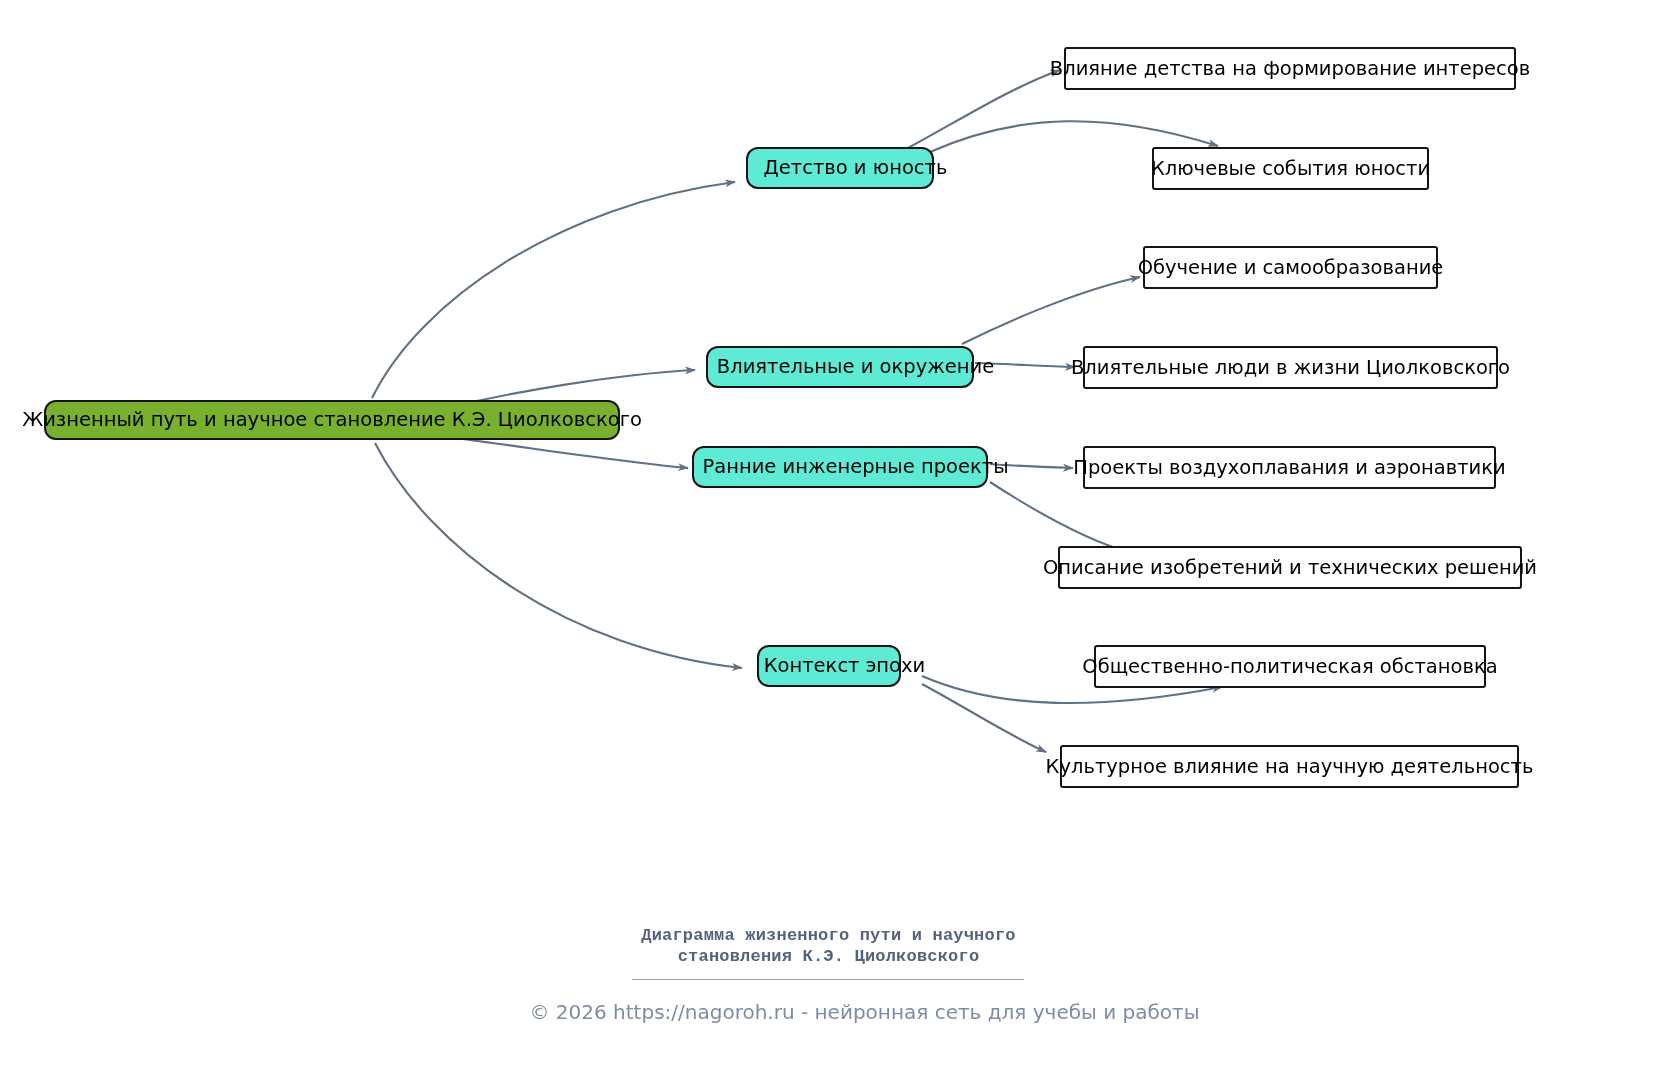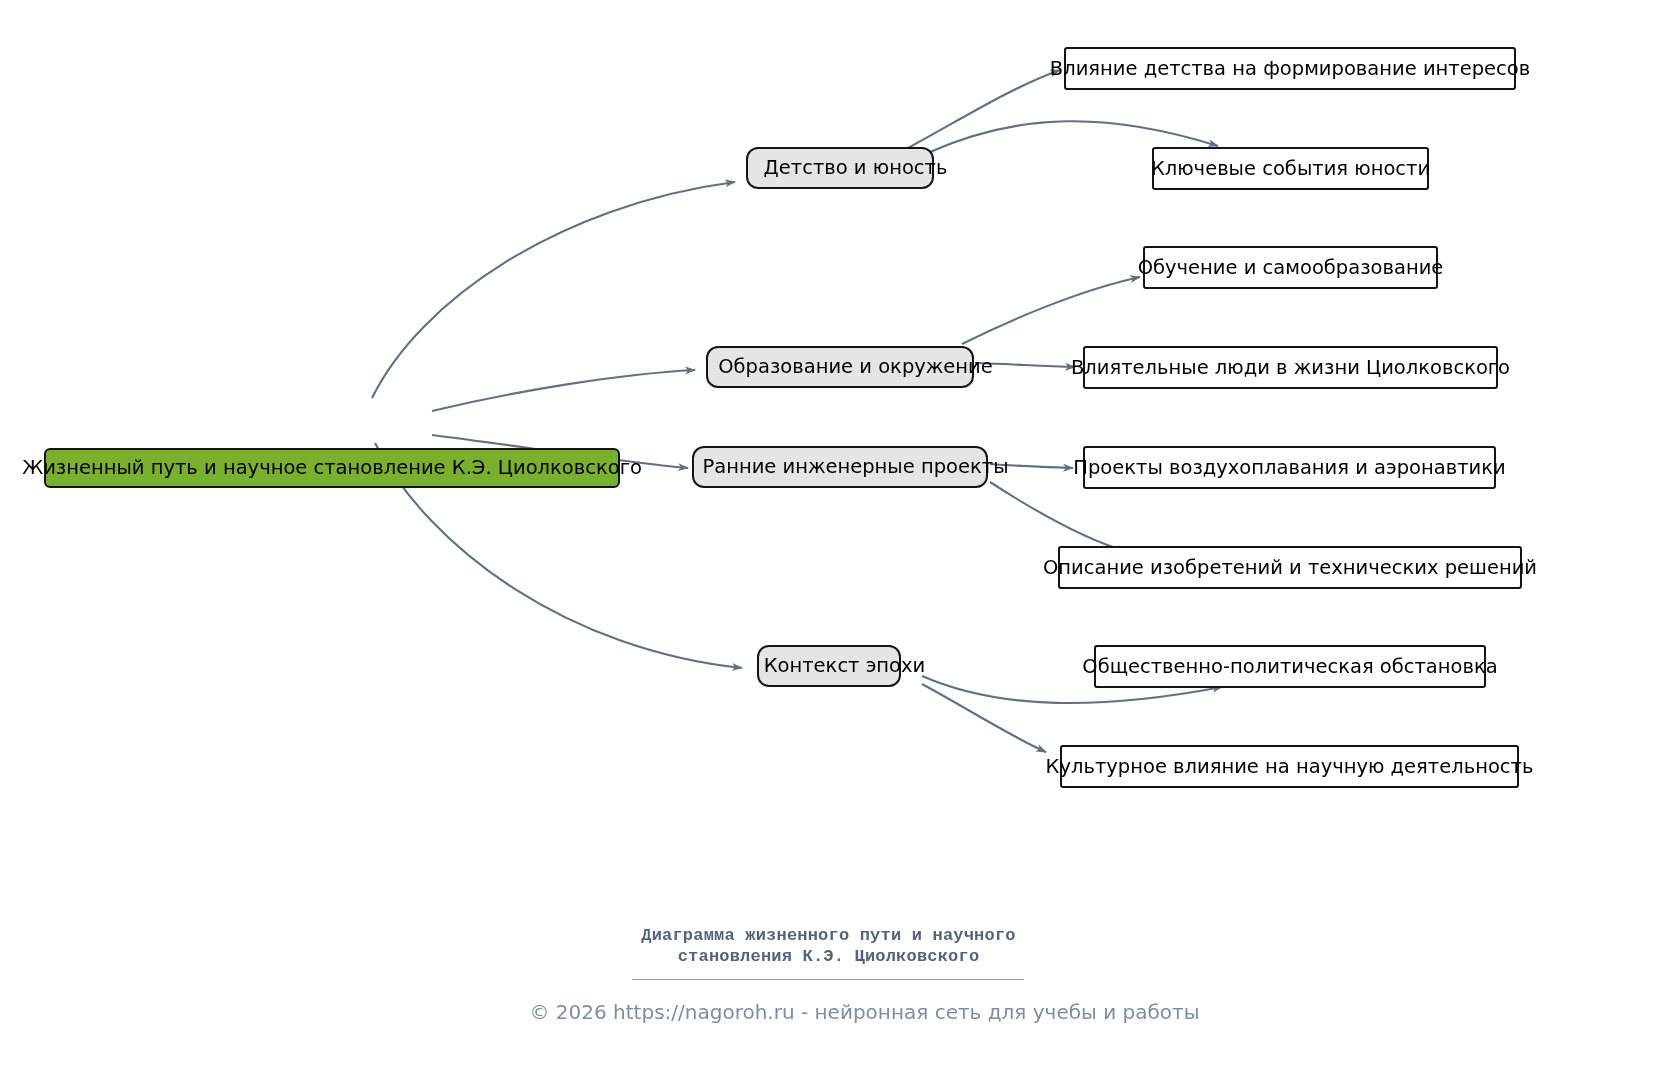--- a/index.html
+++ b/index.html
@@ -35,25 +35,24 @@
     white-space: nowrap;
     border-radius: 13px;
     font-family: "DejaVu Sans", sans-serif;
     font-size: 19.5px;
     line-height: 1;
     color: #000000;
   }
   .node.root {
     background: #79b12e;
     border: 2px solid #141414;
-    border-radius: 6px;
-    margin-top: 48px;
+    border-radius: 12px;
   }
   .node.branch {
-    background: #e5e5e5;
+    background: #5eead4;
     border: 2px solid #141414;
     border-radius: 12px;
     color: #000000;
     padding-left: 31px;
   }
   .node.leaf {
     background: #ffffff;
     border: 2px solid #141414;
     border-radius: 3px;
   }
@@ -128,21 +127,21 @@
 
   <div class="node root" style="left:44px; top:400px; width:576px; height:40px;">
     <span class="label">Жизненный путь и научное становление К.Э. Циолковского</span>
   </div>
 
   <div class="node branch" style="left:746px; top:147px; width:188px; height:42px;">
     <span class="label">Детство и юность</span>
   </div>
 
   <div class="node branch" style="left:706px; top:346px; width:268px; height:42px;">
-    <span class="label">Образование и окружение</span>
+    <span class="label">Влиятельные и окружение</span>
   </div>
 
   <div class="node branch" style="left:692px; top:446px; width:296px; height:42px;">
     <span class="label">Ранние инженерные проекты</span>
   </div>
 
   <div class="node branch" style="left:757px; top:645px; width:144px; height:42px;">
     <span class="label">Контекст эпохи</span>
   </div>
 

